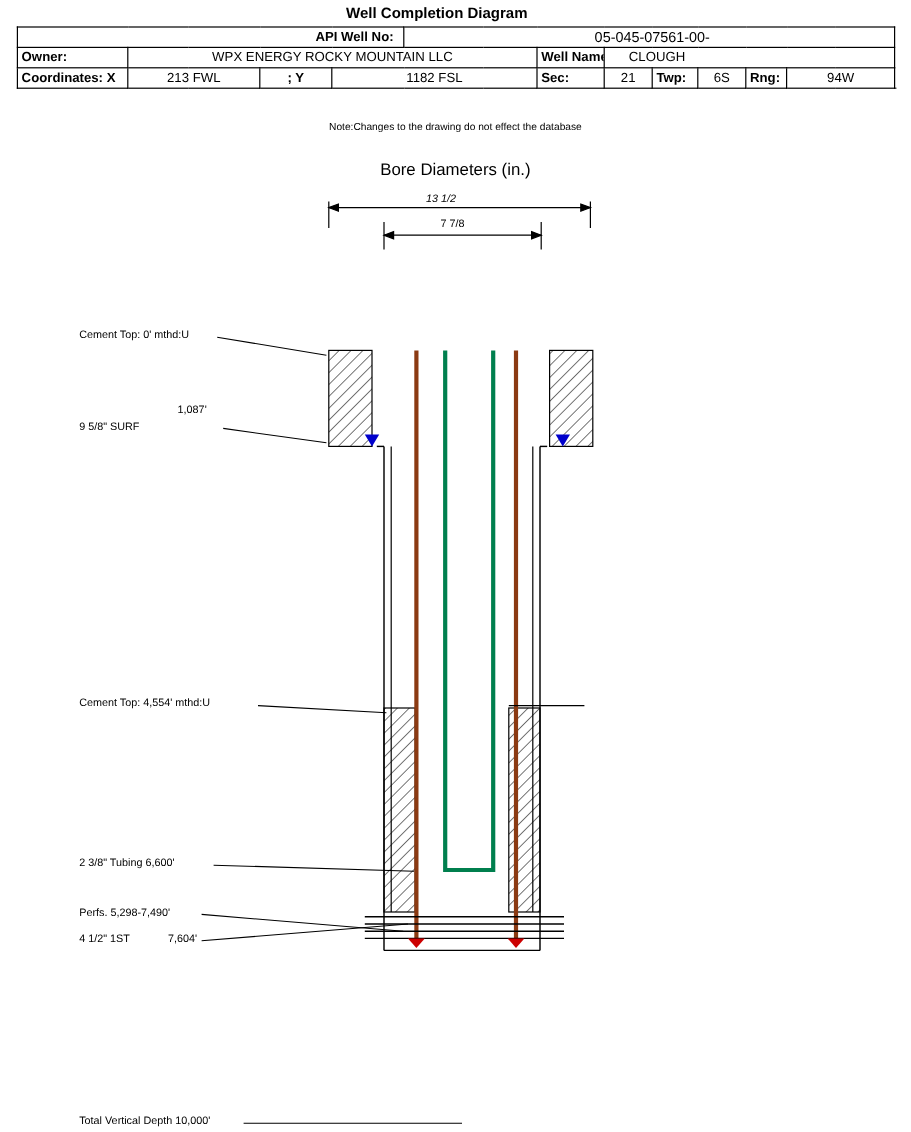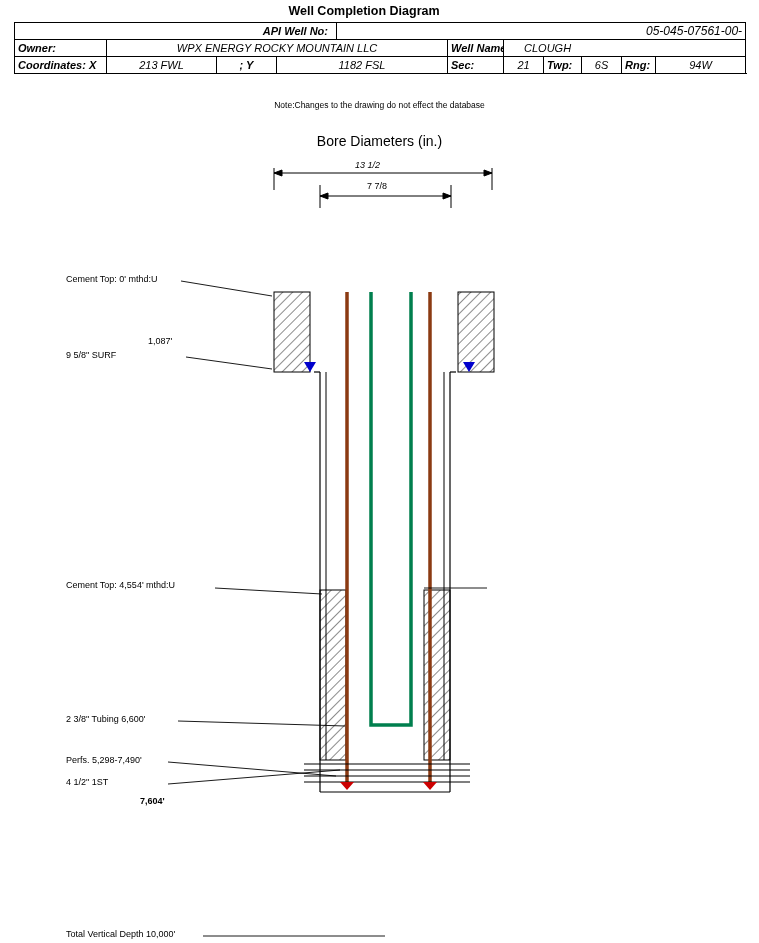--- a/index.html
+++ b/index.html
@@ -28,21 +28,20 @@
   }
 
   
   .header-table {
     position: absolute;
     top: 22px;
     left: 14px;
     width: 731px;
     border-collapse: collapse;
     table-layout: fixed;
-    font-style: italic;
   }
   .header-table td {
     border: 1px solid #000000;
     height: 16px;
     font-size: 11px;
     padding: 0 3px;
     vertical-align: middle;
     white-space: nowrap;
     overflow: hidden;
   }
@@ -104,21 +103,21 @@
     font-size: 9px;
     white-space: nowrap;
   }
   .anno-a { top: 274px; left: 66px; }
   .anno-b { top: 350px; left: 66px; }
   .anno-b2 { top: 336px; left: 148px; }
   .anno-c { top: 580px; left: 66px; }
   .anno-d { top: 714px; left: 66px; }
   .anno-e { top: 755px; left: 66px; }
   .anno-f { top: 777px; left: 66px; }
-  .anno-f2 { top: 796px; left: 140px; font-weight: bold; }
+  .anno-f2 { top: 777px; left: 140px; }
   .anno-g { top: 929px; left: 66px; }
 </style>
 </head>
 <body>
 
 <div class="doc-title">Well Completion Diagram</div>
 
 <table class="header-table">
   <colgroup>
     <col style="width:92px">
@@ -132,21 +131,21 @@
     <col style="width:40px">
     <col style="width:38px">
     <col style="width:40px">
     <col style="width:34px">
     <col style="width:40px">
     <col style="width:50px">
   </colgroup>
   <tbody>
       <tr class="apirow">
     <td colspan="5" class="lbl" style="text-align:right;padding-right:8px;">API Well No:</td>
-    <td colspan="9" class="val" style="text-align:right;padding-left:8px;font-size:12px;">05-045-07561-00-</td>
+    <td colspan="9" class="val" style="text-align:center;padding-left:8px;font-size:12px;">05-045-07561-00-</td>
   </tr>
   <tr>
     <td class="lbl">Owner:</td>
     <td colspan="6" class="val">WPX ENERGY ROCKY MOUNTAIN LLC</td>
     <td class="lbl">Well Name:</td>
     <td colspan="6" class="val val-left" style="padding-left:20px;">CLOUGH</td>
   </tr>
   <tr>
     <td class="lbl">Coordinates: X</td>
     <td colspan="2" class="val">213 FWL</td>

